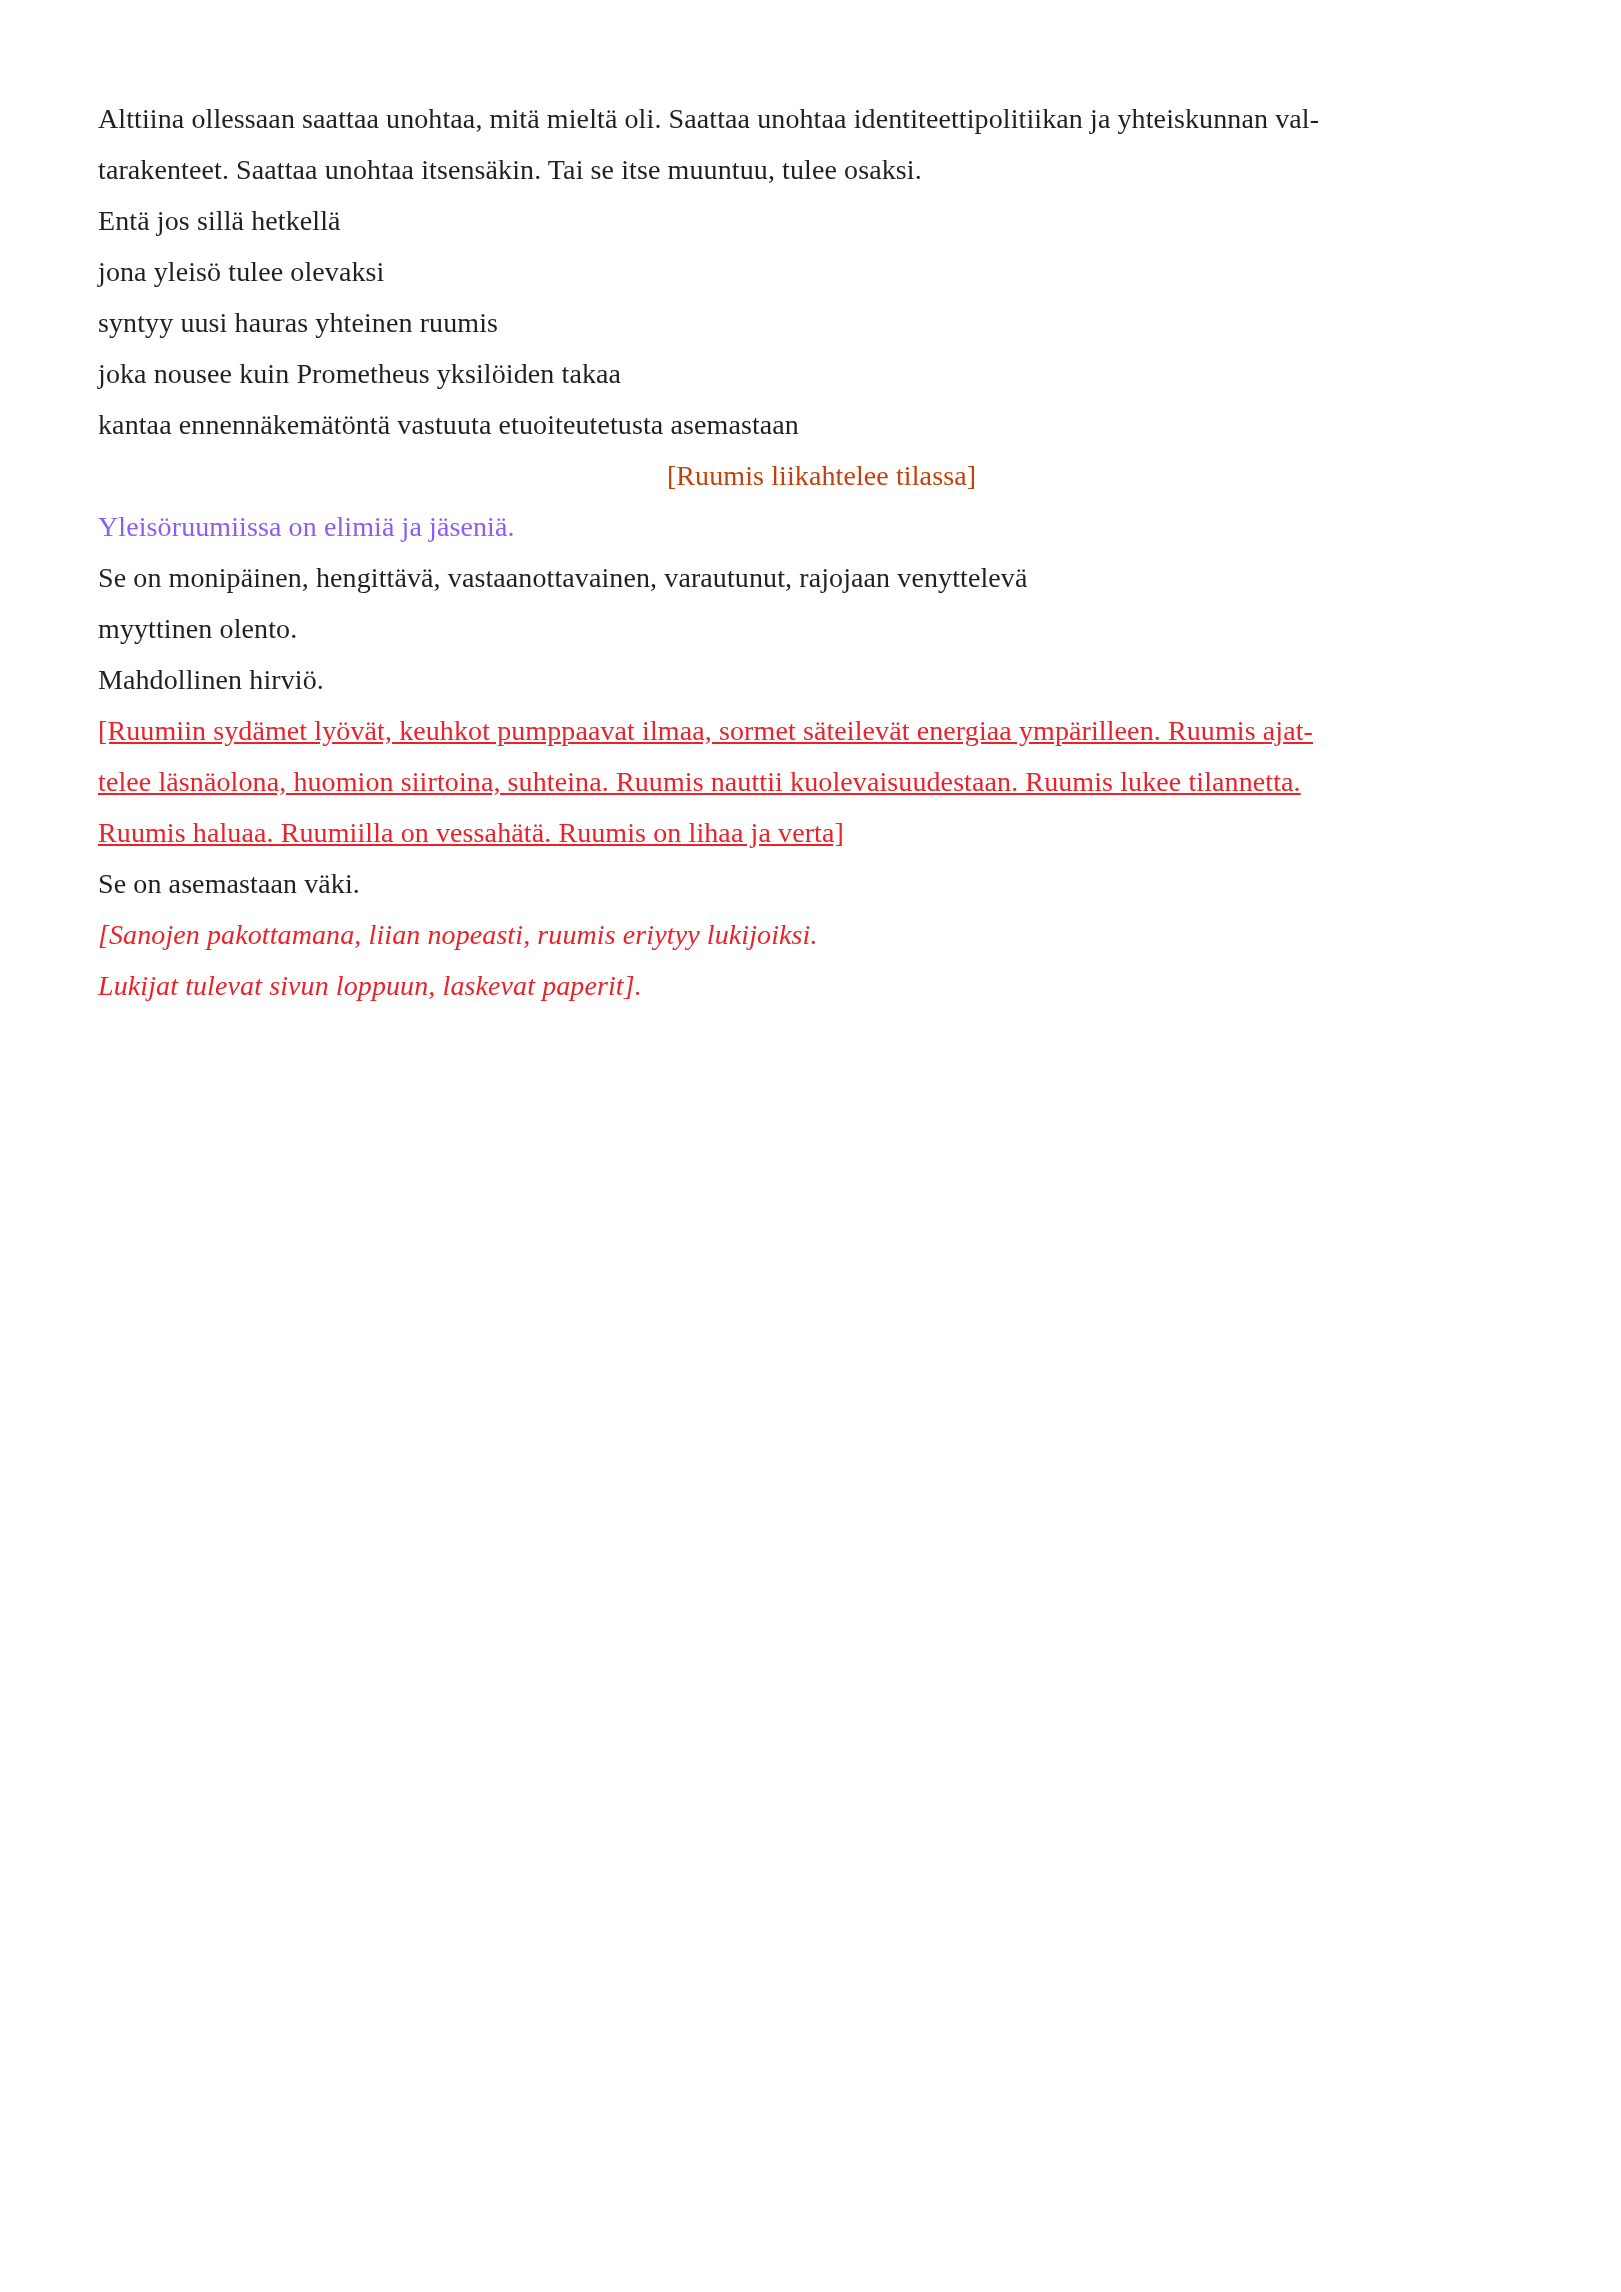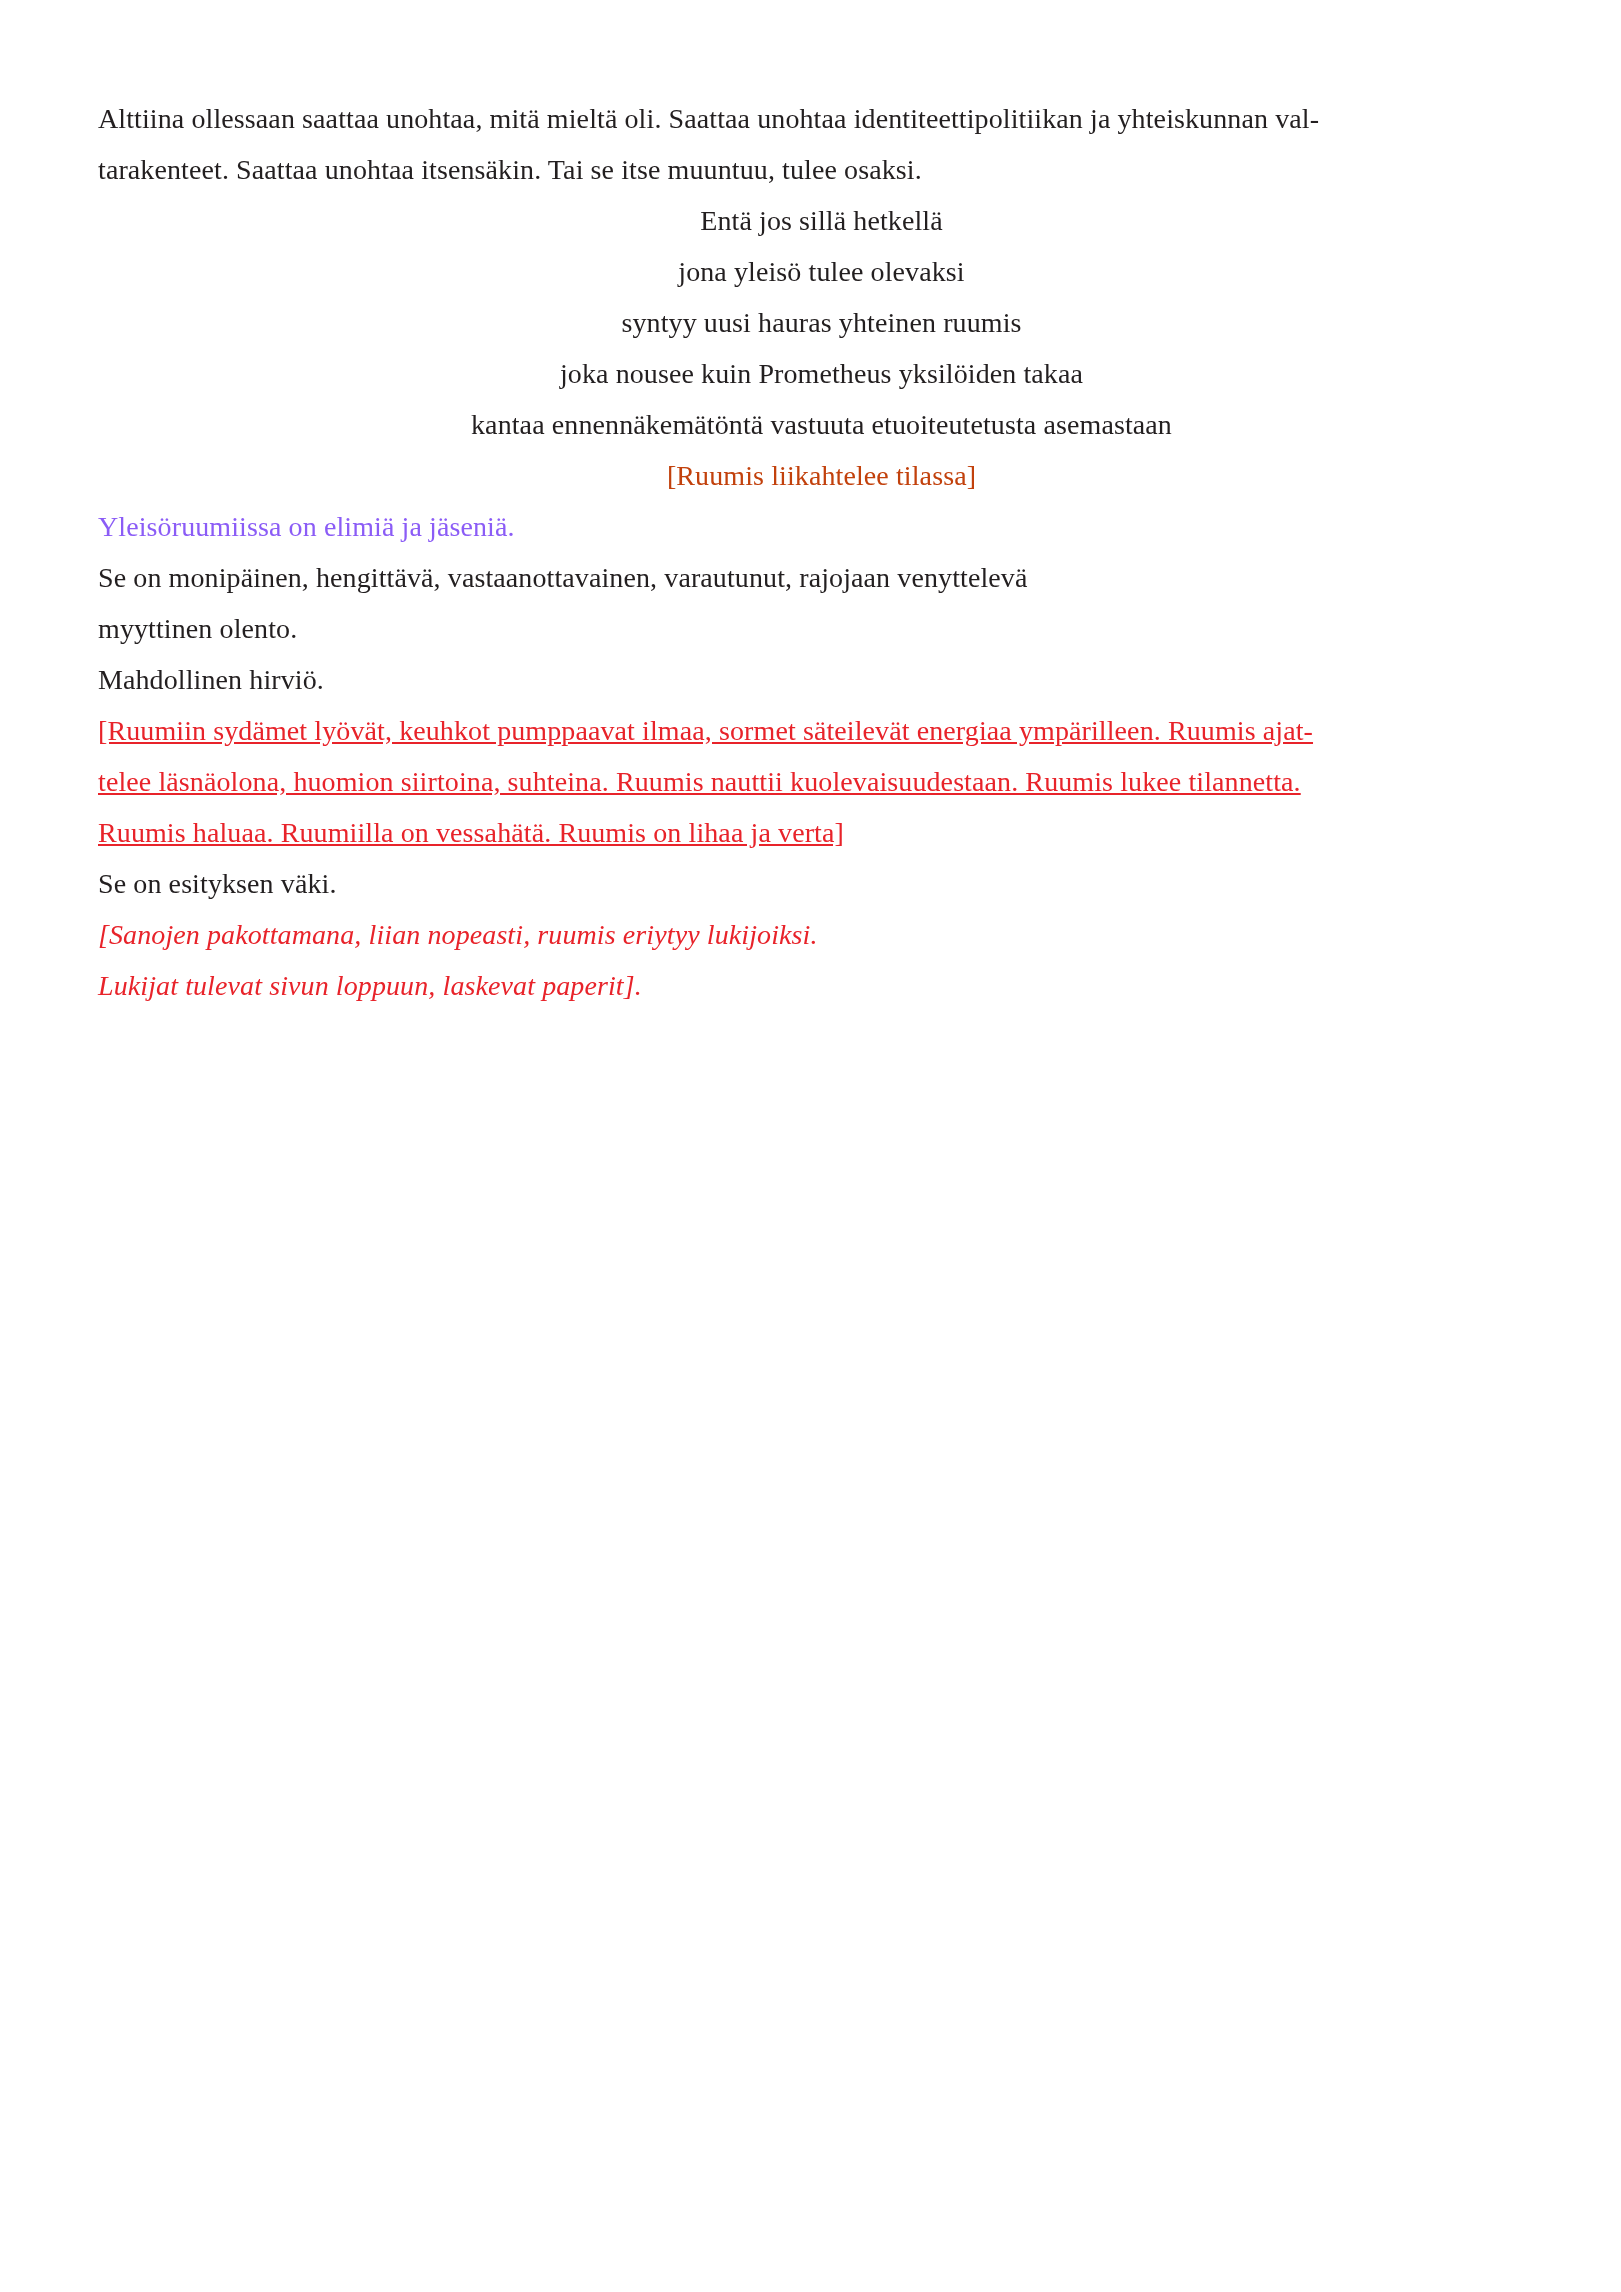--- a/index.html
+++ b/index.html
@@ -20,21 +20,21 @@
     font-family: "Liberation Serif", "DejaVu Serif", serif;
     font-size: 28px;
     line-height: 51px;
   }
   p.block {
     margin: 0;
     white-space: pre-line;
     letter-spacing: 0.1px;
   }
   
-  .b2  { margin-top: 51px; text-align: center; }
+  .b2  { margin-top: 51px; }
   .b3  { margin-top: 41px; }
   .b4  { margin-top: 289px; }
   .b5  { margin-top: 51px; }
   .b6  { margin-top: 49px; }
   .b7  { margin-top: 44px; text-decoration: underline; }
   .b8  { margin-top: 348px; }
   .b9  { margin-top: 51px; }
   .b10 { margin-top: 44px; font-style: italic; }
 </style>
 </head>
@@ -49,17 +49,17 @@
 joka nousee kuin Prometheus yksilöiden takaa
 kantaa ennennäkemätöntä vastuuta etuoiteutetusta asemastaan</p>
   <p class="block stage b3" style="color: #c2410c; text-align: center;">[Ruumis liikahtelee tilassa]</p>
   <p class="block body b4" style="color: #8b5cf6;">Yleisöruumiissa on elimiä ja jäseniä.</p>
   <p class="block body b5" style="color: rgb(35, 31, 32);">Se on monipäinen, hengittävä, vastaanottavainen, varautunut, rajojaan venyttelevä
 myyttinen olento.</p>
   <p class="block body b6" style="color: rgb(35, 31, 32);">Mahdollinen hirviö.</p>
   <p class="block stage b7" style="color: rgb(232, 35, 42);">[Ruumiin sydämet lyövät, keuhkot pumppaavat ilmaa, sormet säteilevät energiaa ympärilleen. Ruumis ajat-
 telee läsnäolona, huomion siirtoina, suhteina. Ruumis nauttii kuolevaisuudestaan. Ruumis lukee tilannetta.
 Ruumis haluaa. Ruumiilla on vessahätä. Ruumis on lihaa ja verta]</p>
-  <p class="block body b9" style="color: rgb(35, 31, 32);">Se on esityksen väki.</p>
+  <p class="block body b9" style="color: rgb(35, 31, 32);">Se on asemastaan väki.</p>
   <p class="block stage b10" style="color: rgb(232, 35, 42);">[Sanojen pakottamana, liian nopeasti, ruumis eriytyy lukijoiksi.
 Lukijat tulevat sivun loppuun, laskevat paperit].</p>
 </div>
 
 
 </body></html>

